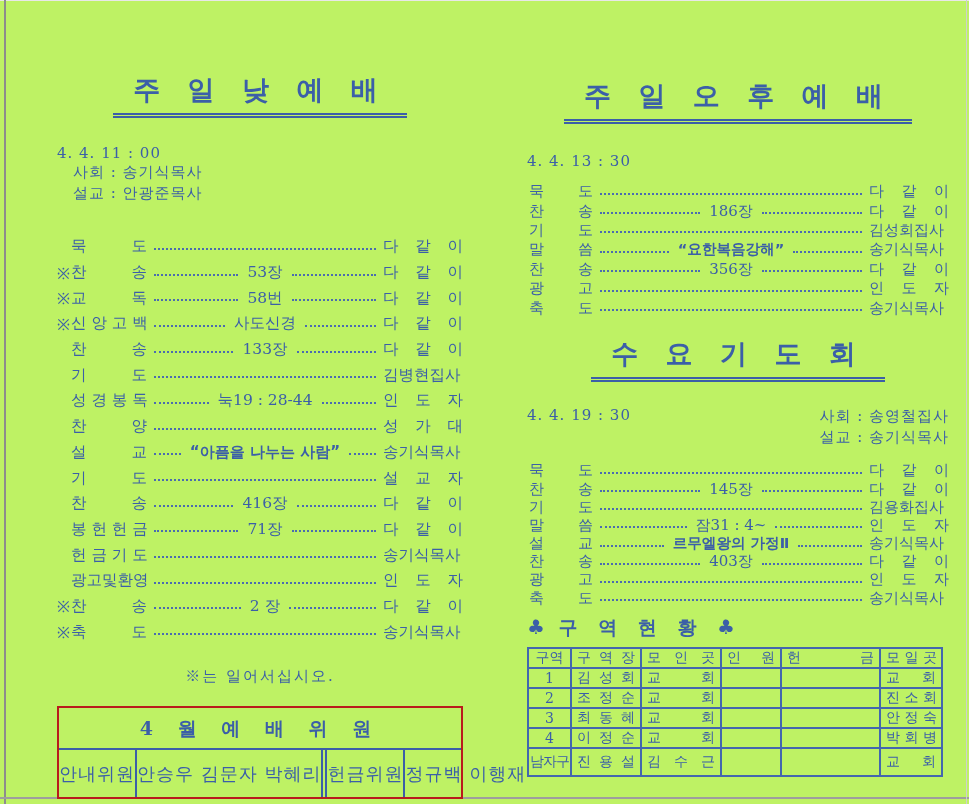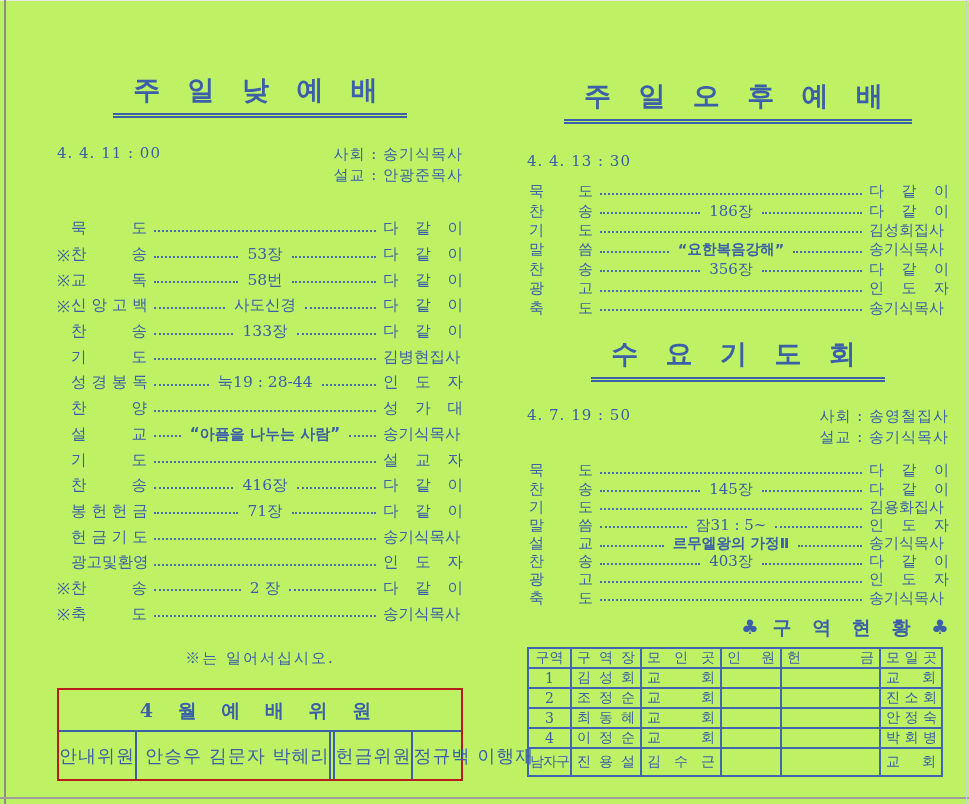--- a/index.html
+++ b/index.html
@@ -20,22 +20,22 @@
 
   .title{
     display:table;margin:0 auto;
     font-size:27px;font-weight:bold;letter-spacing:9px;
     padding:0 20px 5px 20px;
     border-bottom:5px double #3b5fa8;
     white-space:nowrap;
   }
   .head{display:flex;justify-content:space-between;align-items:flex-start;
     font-size:15px;letter-spacing:1px;}
-  .pageL .head{margin-top:26px;}
-  .leaders{text-align:left;line-height:21px;}
+  .pageL .head{margin-top:26px;flex-direction:column;}
+  .leaders{text-align:left;line-height:21px;margin-left:16px;}
 
   .rows{display:block;}
   .row{display:flex;align-items:center;white-space:nowrap;}
   .rowsL .row{height:25.7px;font-size:15.5px;}
   .rowsR .row{height:19.4px;font-size:15px;}
   .rowsW .row{height:18.2px;font-size:15px;}
   .mark{width:14px;flex:none;letter-spacing:0;}
   .pageR .mark{width:2px;overflow:hidden;}
   .label{width:76px;flex:none;text-align:justify;text-align-last:justify;}
   .pageR .label{width:64px;}
@@ -48,29 +48,29 @@
   .rowsW{margin-top:14px;}
 
   .note{margin-top:22px;text-align:center;font-size:15px;letter-spacing:2px;}
 
   .committee{margin-top:20px;border:2px solid #b91c1c;}
   .ct-title{height:40px;line-height:40px;text-align:center;
     font-size:19px;font-weight:bold;letter-spacing:9px;border-bottom:2px solid #3b5fa8;}
   .ct-row{display:flex;height:47px;align-items:stretch;font-size:18px;}
   .ct{display:flex;align-items:center;justify-content:center;letter-spacing:1px;white-space:nowrap;}
   .ct.c1{width:88px;}
-  .ct.c2{flex:1.35;border-left:2px solid #3b5fa8;padding-left:8px;}
+  .ct.c2{flex:1.35;border-left:2px solid #3b5fa8;}
   .ct.c3{width:88px;border-left:6px double #3b5fa8;}
   .ct.c4{flex:1;border-left:2px solid #3b5fa8;}
 
   .sec2{margin-top:18px;}
   .headR{margin-top:28px;}
   .headW{margin-top:24px;}
 
-  .dist-title{margin-top:8px;text-align:right;font-size:19px;font-weight:bold;letter-spacing:7px;white-space:nowrap;}
+  .dist-title{margin-top:8px;text-align:left;font-size:19px;font-weight:bold;letter-spacing:7px;white-space:nowrap;}
   .dist-title .club{font-size:20px;letter-spacing:0;}
   table.dist{margin-top:6px;width:414px;border-collapse:collapse;table-layout:fixed;
     font-size:14px;color:#3b5fa8;}
   table.dist th,table.dist td{
     border:2px solid #4367ae;height:18px;padding:0 5px;
     font-weight:normal;overflow:hidden;white-space:nowrap;
   }
   table.dist th{text-align:justify;text-align-last:justify;}
   table.dist th.c0{text-align:center;text-align-last:center;}
   table.dist td{text-align:justify;text-align-last:justify;}
@@ -278,21 +278,21 @@
         <div class="row">
           <span class="mark"></span>
           <span class="label">축 도</span>
           <span class="dots"></span>
           <span class="who">송기식목사</span>
         </div>
       </div>
 
     <h1 class="title sec2">수 요 기 도 회</h1>
     <div class="head headW">
-      <span>4. 7.  19 : 50</span>
+      <span>4. 4.  19 : 30</span>
       <div class="leaders">
         <div>사회 : 송영철집사</div>
         <div>설교 : 송기식목사</div>
       </div>
     </div>
     <div class="rows rowsW">
         <div class="row">
           <span class="mark"></span>
           <span class="label">묵 도</span>
           <span class="dots"></span>
@@ -309,21 +309,21 @@
         <div class="row">
           <span class="mark"></span>
           <span class="label">기 도</span>
           <span class="dots"></span>
           <span class="who">김용화집사</span>
         </div>
         <div class="row">
           <span class="mark"></span>
           <span class="label">말 씀</span>
           <span class="dots"></span>
-          <span class="val">잠31 : 5~</span>
+          <span class="val">잠31 : 4~</span>
           <span class="dots"></span>
           <span class="who">인 도 자</span>
         </div>
         <div class="row">
           <span class="mark"></span>
           <span class="label">설 교</span>
           <span class="dots"></span>
           <span class="val strong">르무엘왕의 가정Ⅱ</span>
           <span class="dots"></span>
           <span class="who">송기식목사</span>

